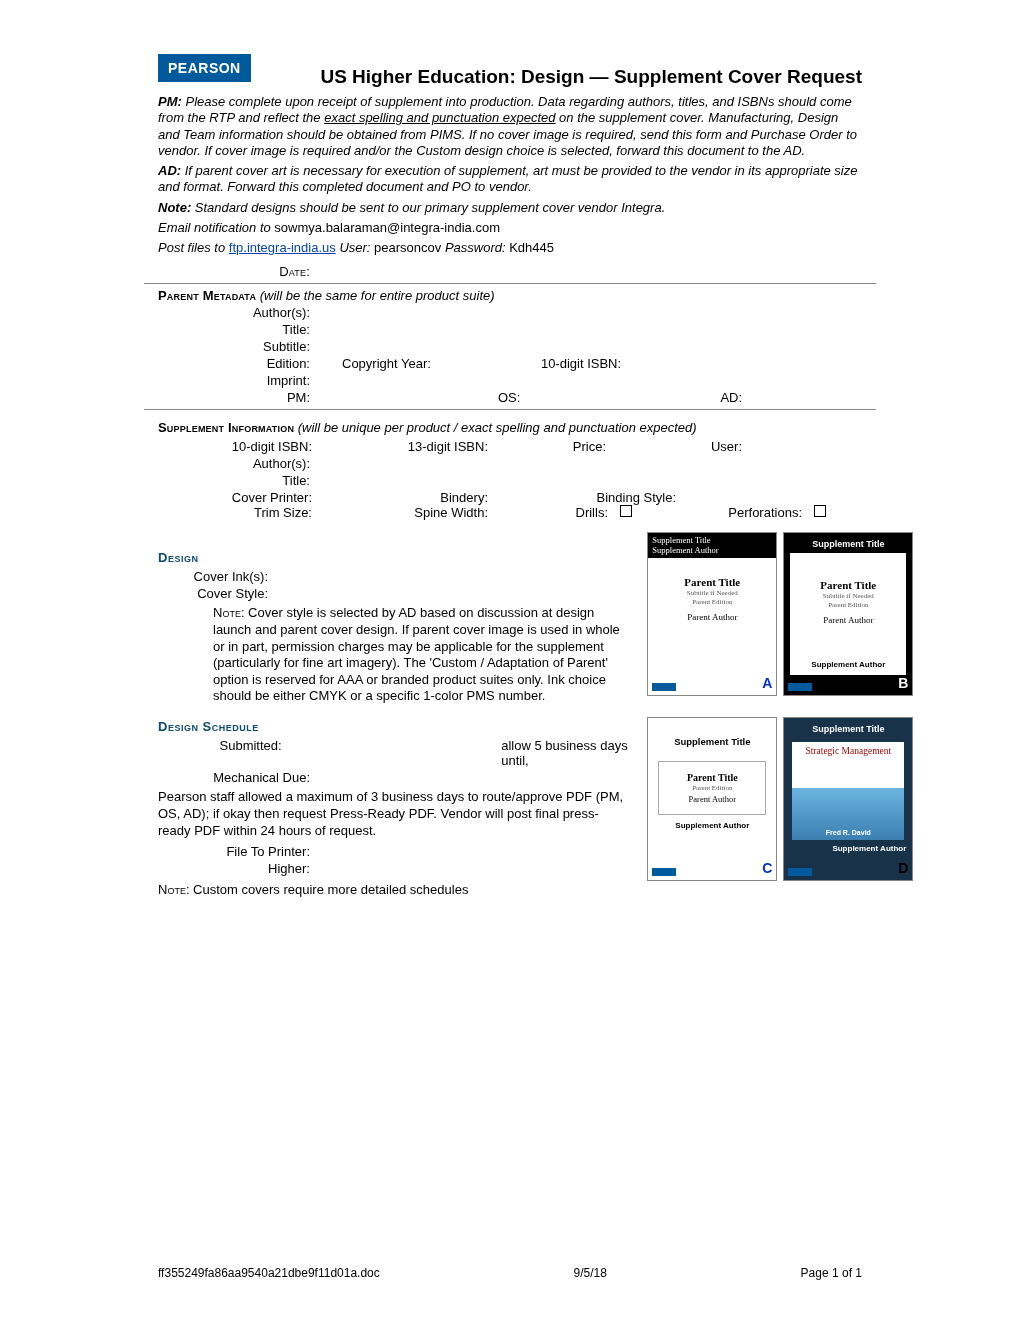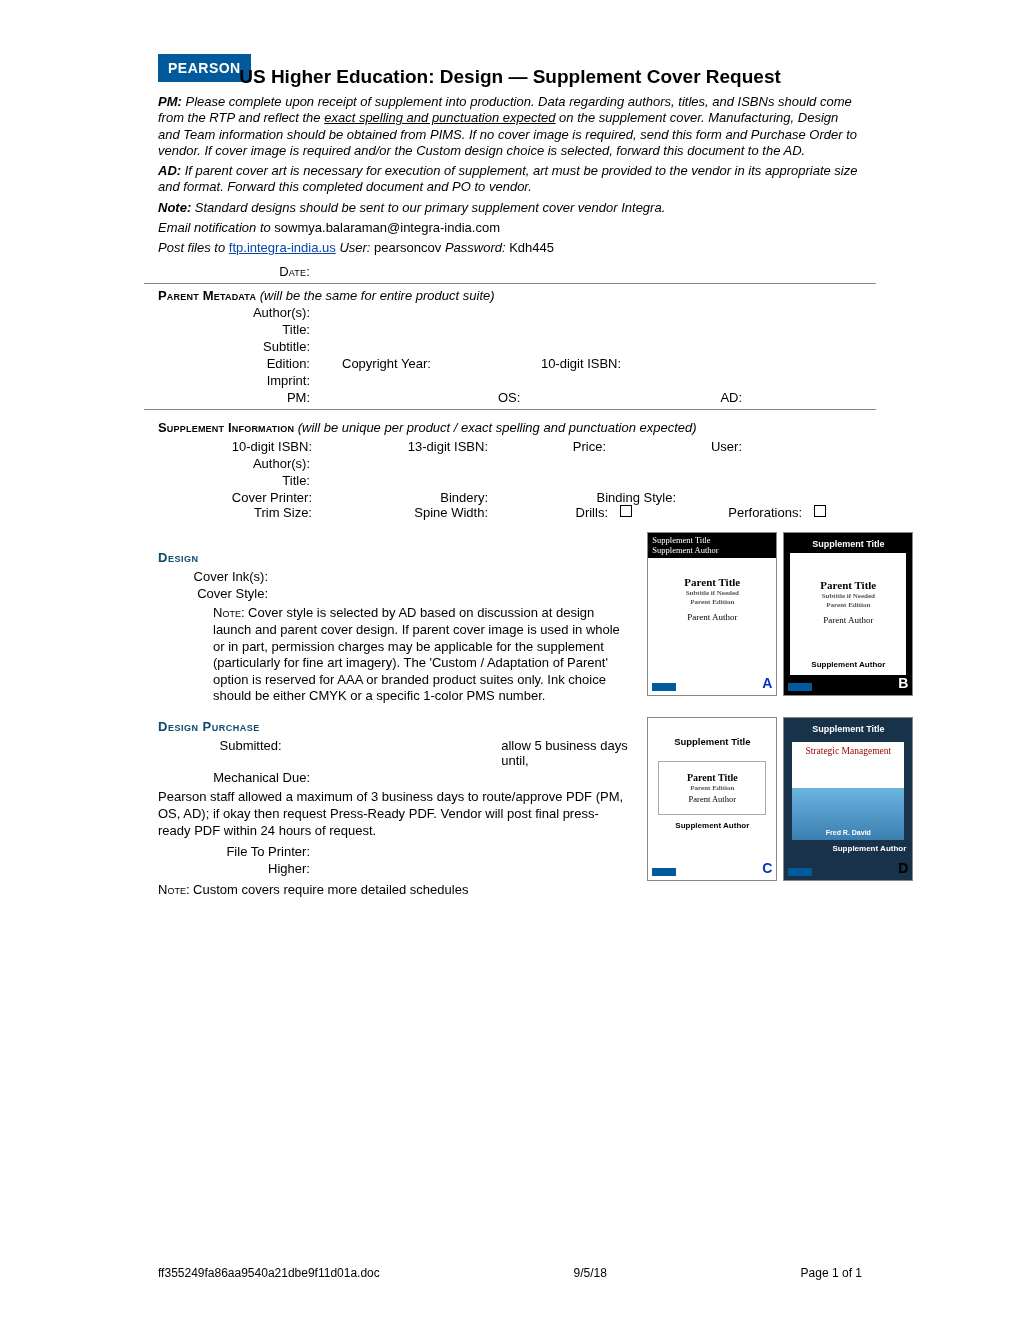--- a/index.html
+++ b/index.html
@@ -1,19 +1,19 @@
 <!DOCTYPE html>
 <html><head>
 <meta charset="utf-8">
 <style>
   * { box-sizing: border-box; margin: 0; padding: 0; }
   body { background: #fff; font-family: Arial, Helvetica, sans-serif; font-size: 13px; color: #000; }
   .page { width: 812px; height: 1320px; margin: 0 auto; padding: 54px 54px 40px 54px; position: relative; }
   .logo { display: inline-block; background: #005a9c; color: #fff; font-weight: bold; font-size: 14px; letter-spacing: 0.5px; padding: 6px 10px; margin-bottom: 2px; }
-  .title { text-align: center; font-weight: bold; font-size: 19px; margin-top: -18px; margin-bottom: 6px; }
+  .title { text-align: right; font-weight: bold; font-size: 19px; margin-top: -18px; margin-bottom: 6px; }
   .intro p { font-style: italic; line-height: 1.25; margin-bottom: 4px; }
   .intro .lead { font-weight: bold; font-style: italic; }
   .intro .u { text-decoration: underline; }
   .intro a { color: #0645ad; text-decoration: underline; }
 
   .hr { border: none; border-top: 1px solid #888; margin: 4px 0; }
   .hr40 { margin-left: -14px; width: calc(100% + 28px); }
 
   .sect { margin-top: 8px; }
   .row { display: flex; align-items: baseline; margin: 2px 0; }
@@ -36,21 +36,21 @@
   .design-left { flex:1; }
   .note-block { padding-left: 55px; padding-right: 4px; line-height:1.28; margin-top:4px; }
   .sc { font-variant: small-caps; }
 
   .thumbs { width: 272px; flex:none; display:flex; flex-wrap:wrap; gap:6px; margin-top:-4px; }
   .thumb { width: 130px; height: 164px; border:1px solid #888; position:relative; font-family: 'Times New Roman', serif; }
   .thumb .tag { position:absolute; right:4px; bottom:4px; font: bold 14px Arial; color:#0033cc; }
   .thumb .bar { background:#000; color:#fff; font-size:8.5px; padding:2px 4px; line-height:1.2; }
   .thumb .plogo { position:absolute; left:4px; bottom:4px; width:24px; height:8px; background:#005a9c; }
   .thumb .pt { text-align:center; font-size:11px; font-weight:bold; margin-top:18px; }
-  .thumb .sub2 { text-align:center; font-size:7px; color:#555; margin-top:1px;font-weight:bold; }
+  .thumb .sub2 { text-align:center; font-size:7px; color:#555; margin-top:1px; }
   .thumb .pa { text-align:center; font-size:9px; margin-top:6px; }
   .thumbB .top { font-family:Arial; font-weight:bold; font-size:9px; color:#000; position:absolute; top:6px; width:100%; text-align:center; }
   .thumbC .topline { font-family:Arial; font-weight:bold; font-size:9.5px; text-align:center; margin-top:18px; }
   .thumbC .box { border:1px solid #aaa; margin:14px 10px 0 10px; padding:10px 4px; text-align:center; }
   .thumbC .pa2 { font-size:8.5px; margin-top:2px; }
   .thumbC .sa2 { font-family:Arial; font-weight:bold; font-size:8px; text-align:center; margin-top:6px; }
   .thumbD { background:#18324a; color:#fff; }
   .thumbD .top { font-family:Arial; font-weight:bold; font-size:9px; text-align:center; padding-top:6px; }
   .thumbD .card { background:#fff; color:#000; margin:8px 8px 0 8px; height:98px; position:relative; overflow:hidden; }
   .thumbD .card .h { color:#9a0000; font-family:'Times New Roman',serif; font-size:9.5px; text-align:center; padding-top:4px; }
@@ -206,21 +206,21 @@
       <div class="row">
           <div class="lbl pad-left-12" style="width:130px;">Cover Ink(s):</div>
         </div>
       <div class="row">
           <div class="lbl pad-left-12" style="width:130px;">Cover Style:</div>
         </div>
       <div class="note-block">
         <span class="sc">Note</span><span>: Cover style is selected by AD based on discussion at design launch and parent cover design. If parent cover image is used in whole or in part, permission charges may be applicable for the supplement (particularly for fine art imagery). The 'Custom / Adaptation of Parent' option is reserved for AAA or branded product suites only. Ink choice should be either CMYK or a specific 1-color PMS number.</span>
       </div>
 
-      <div class="section-head" style="margin-top:14px;">Design Purchase</div>
+      <div class="section-head" style="margin-top:14px;">Design Schedule</div>
       <div class="rowline">
         <div class="lbl2">Submitted:</div>
         <div class="mid"></div>
         <div>allow 5 business days until,</div>
       </div>
       <div class="rowline">
           <div class="lbl2">Mechanical Due:</div>
         </div>
       <div style="margin:4px 0; line-height:1.3;">Pearson staff allowed a maximum of 3 business days to route/approve PDF (PM, OS, AD); if okay then request Press-Ready PDF. Vendor will post final press-ready PDF within 24 hours of request.</div>
       <div class="rowline">

